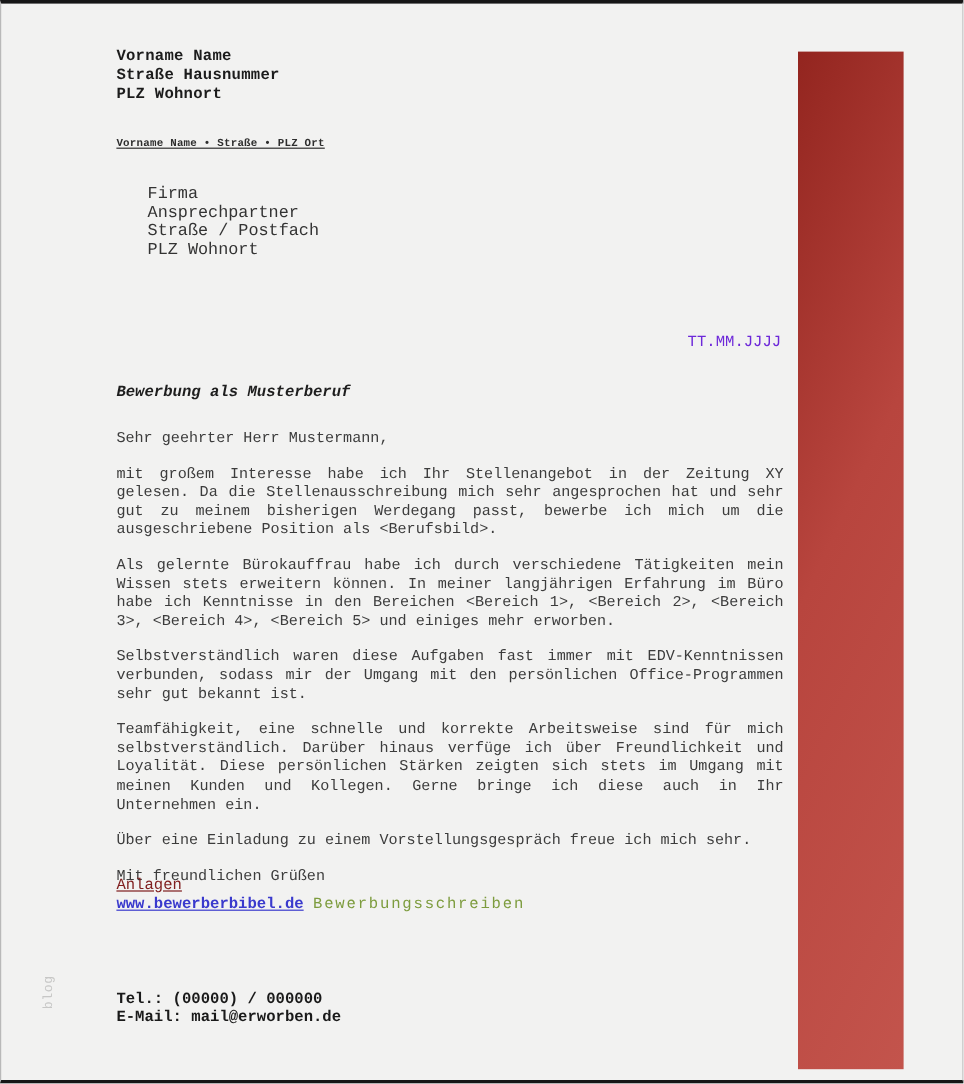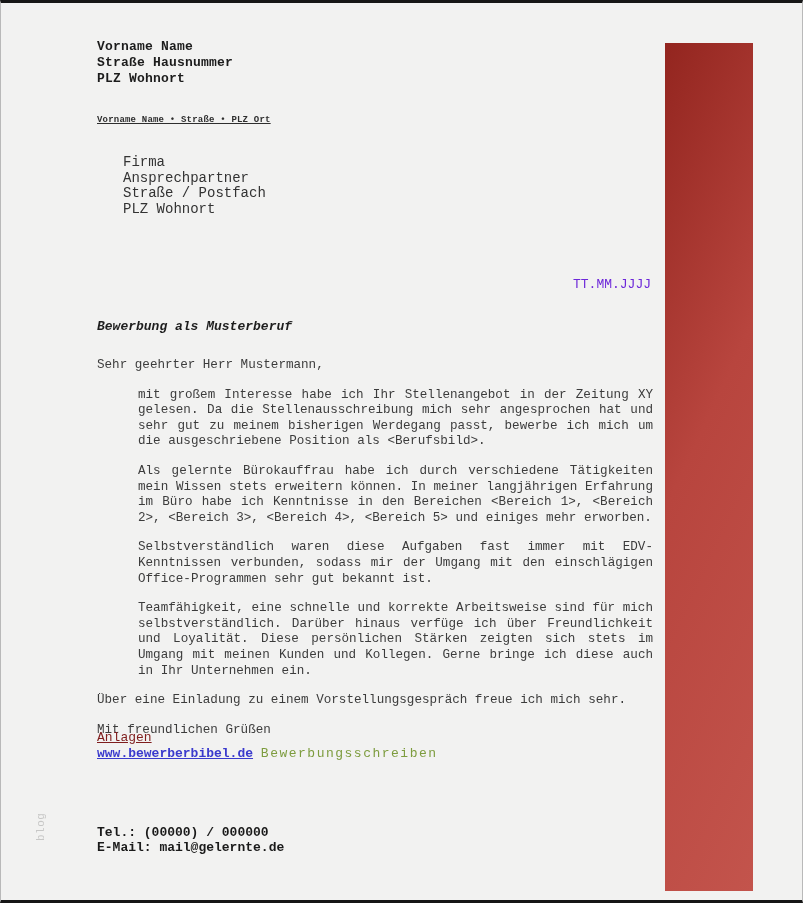--- a/index.html
+++ b/index.html
@@ -45,21 +45,21 @@
   }
   .subject-line {
     position: absolute; left: 96px; top: 316px;
     font-size: 13px; font-weight: bold; font-style: italic; color: #1e1e1e;
   }
   .letter-body {
     position: absolute; left: 96px; top: 355px; width: 556px;
     font-size: 12.6px; line-height: 15.6px; color: #3c3c3c;
   }
   .letter-body p { margin: 0 0 14px 0; }
-  .letter-body p.justified { text-align: justify; margin-left: 41px; }
+  .letter-body p.justified { text-align: justify; }
   .closing-line { margin-top: 15px; }
   .attachments-block {
     position: absolute; left: 96px; top: 727px;
     font-size: 13px; line-height: 16px; color: #2a2a2a;
   }
   .attachments-label { text-decoration: underline; color: #7f1d1d; }
   .footer-link {
     color: #3a3acd; font-weight: bold; text-decoration: underline;
     cursor: pointer;
   }
@@ -102,32 +102,32 @@
   </div>
 
   <div class="date-line">TT.MM.JJJJ</div>
 
   <div class="subject-line">Bewerbung als Musterberuf</div>
 
   <div class="letter-body">
     <p>Sehr geehrter Herr Mustermann,</p>
     <p class="justified">mit großem Interesse habe ich Ihr Stellenangebot in der Zeitung XY gelesen. Da die Stellenausschreibung mich sehr angesprochen hat und sehr gut zu meinem bisherigen Werdegang passt, bewerbe ich mich um die ausgeschriebene Position als &lt;Berufsbild&gt;.</p>
     <p class="justified">Als gelernte Bürokauffrau habe ich durch verschiedene Tätigkeiten mein Wissen stets erweitern können. In meiner langjährigen Erfahrung im Büro habe ich Kenntnisse in den Bereichen &lt;Bereich 1&gt;, &lt;Bereich 2&gt;, &lt;Bereich 3&gt;, &lt;Bereich 4&gt;, &lt;Bereich 5&gt; und einiges mehr erworben.</p>
-    <p class="justified">Selbstverständlich waren diese Aufgaben fast immer mit EDV-Kenntnissen verbunden, sodass mir der Umgang mit den einschlägigen Office-Programmen sehr gut bekannt ist.</p>
+    <p class="justified">Selbstverständlich waren diese Aufgaben fast immer mit EDV-Kenntnissen verbunden, sodass mir der Umgang mit den persönlichen Office-Programmen sehr gut bekannt ist.</p>
     <p class="justified">Teamfähigkeit, eine schnelle und korrekte Arbeitsweise sind für mich selbstverständlich. Darüber hinaus verfüge ich über Freundlichkeit und Loyalität. Diese persönlichen Stärken zeigten sich stets im Umgang mit meinen Kunden und Kollegen. Gerne bringe ich diese auch in Ihr Unternehmen ein.</p>
     <p>Über eine Einladung zu einem Vorstellungsgespräch freue ich mich sehr.</p>
     <p class="closing-line">Mit freundlichen Grüßen</p>
   </div>
 
   <div class="attachments-block">
     <div class="attachments-label">Anlagen</div>
     <div>
       <span class="footer-link">www.bewerberbibel.de</span>
       <span class="footer-link-suffix">Bewerbungsschreiben</span>
     </div>
   </div>
 
   <div class="contact-block">
     <div>Tel.: (00000) / 000000</div>
-    <div>E-Mail: mail@gelernte.de</div>
+    <div>E-Mail: mail@erworben.de</div>
   </div>
 
 </div>
 
 </body></html>

